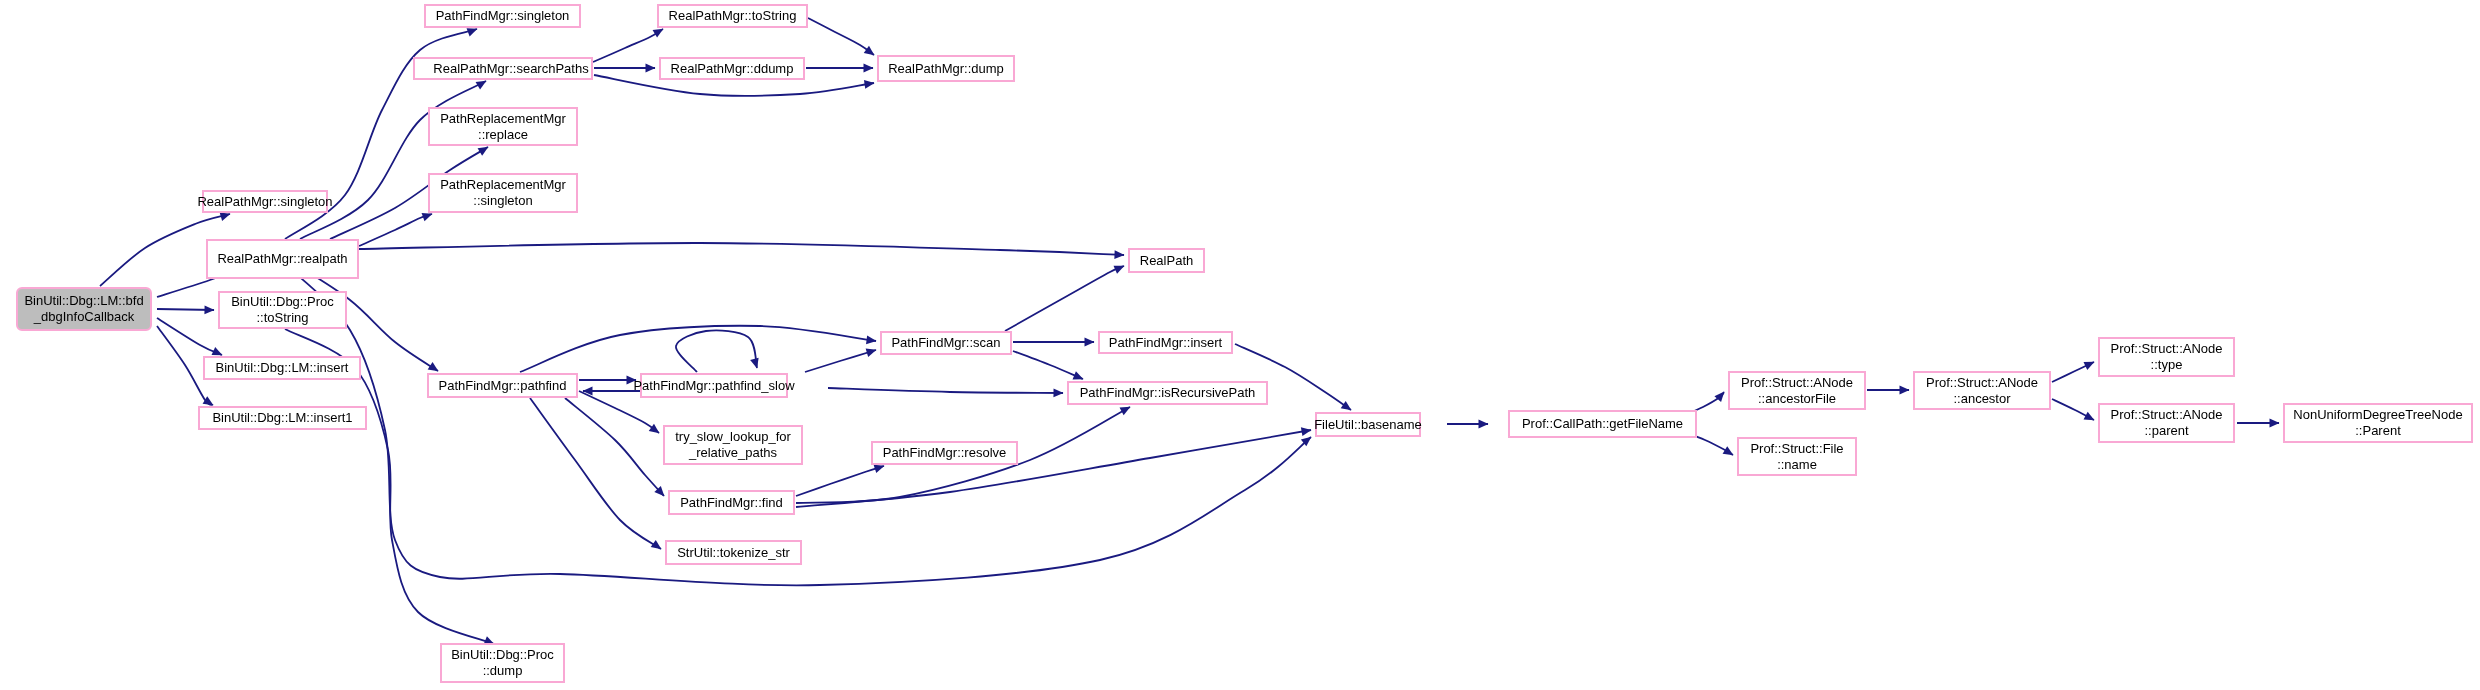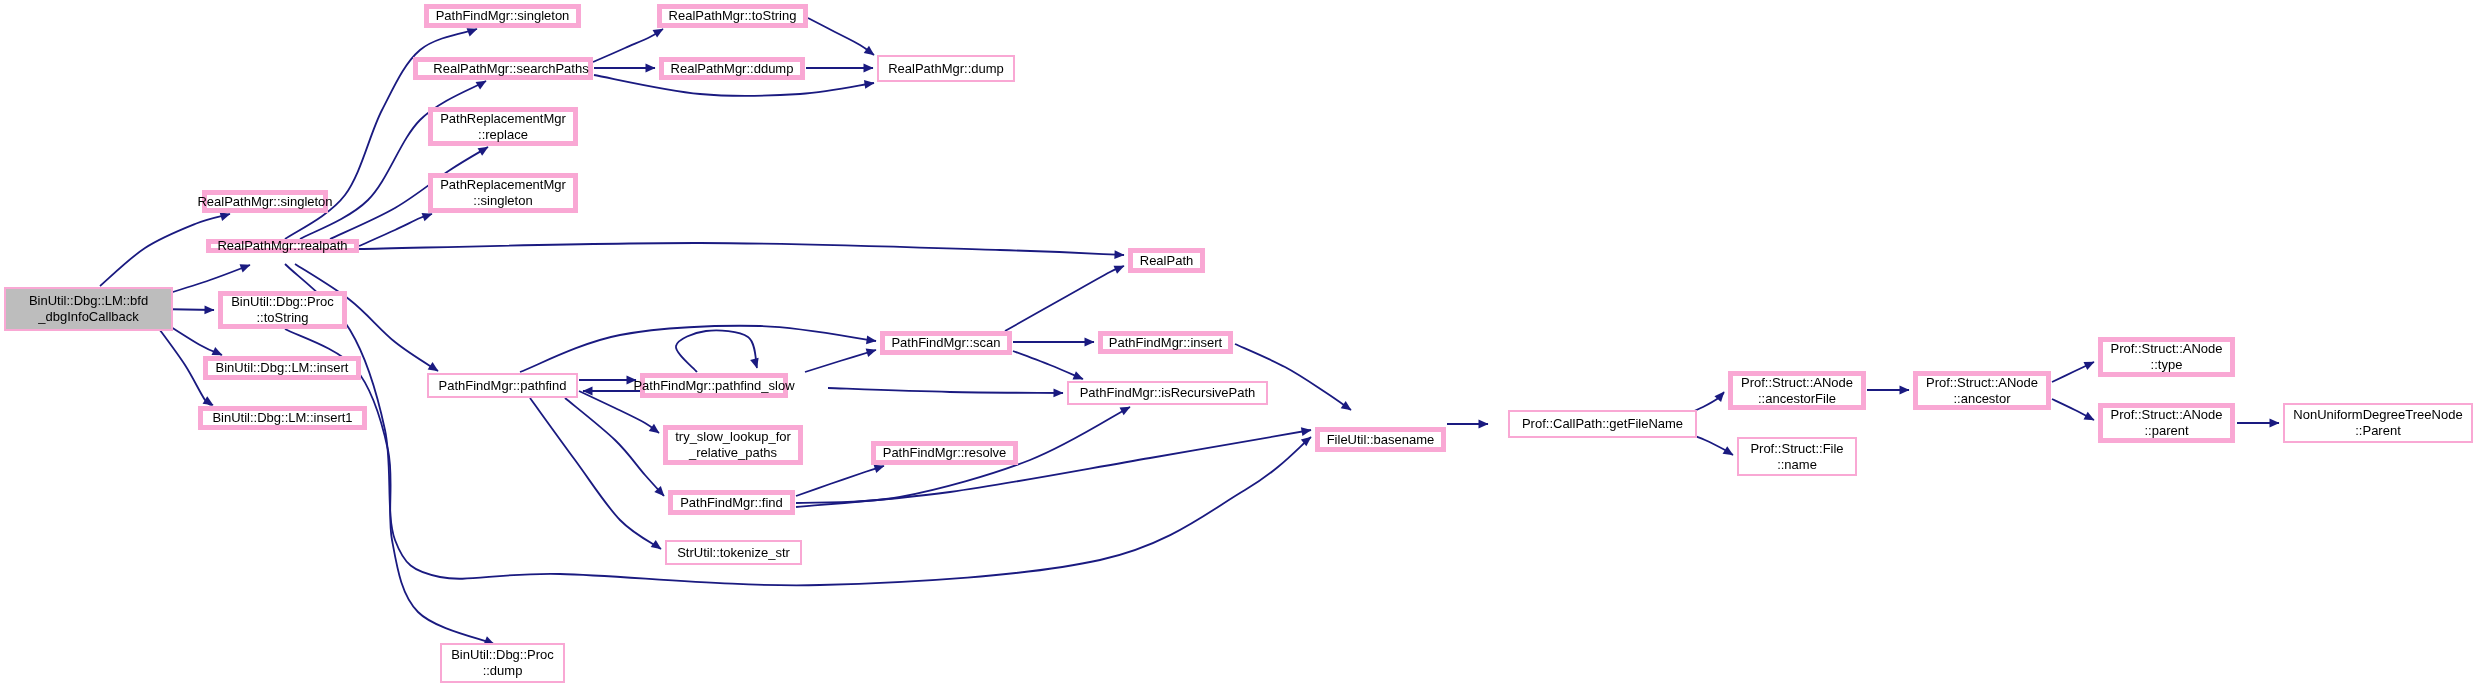--- a/index.html
+++ b/index.html
@@ -23,21 +23,21 @@
   }
   .edge {
     fill: none;
     stroke: #1a1a80;
     stroke-width: 1.8px;
   }
   .node {
     position: absolute;
     box-sizing: border-box;
     background: #ffffff;
-    border: 5px solid #f9a8d4;
+    border: 2px solid #f9a8d4;
     color: #000000;
     display: flex;
     flex-direction: column;
     align-items: center;
     justify-content: center;
     text-align: center;
     font-size: 13px;
     line-height: 16px;
     white-space: nowrap;
     cursor: pointer;
@@ -97,28 +97,28 @@
       <path d="M796,507 C821.7,504.5 891.0,500.2 950,492 C1009.0,483.8 1089.8,468.3 1150,458 C1210.2,447.7 1284.2,434.7 1311,430" class="edge" marker-end="url(#arrow)"></path>
       <path d="M1235,344 C1243.3,347.8 1270.0,359.0 1285,367 C1300.0,375.0 1314.0,384.8 1325,392 C1336.0,399.2 1346.7,407.0 1351,410" class="edge" marker-end="url(#arrow)"></path>
       <path d="M1447,424 L1488,424" class="edge" marker-end="url(#arrow)"></path>
       <path d="M1682,416 C1685.5,414.5 1696.7,410.2 1703,407 C1709.3,403.8 1716.5,399.5 1720,397 C1723.5,394.5 1723.3,392.8 1724,392" class="edge" marker-end="url(#arrow)"></path>
       <path d="M1682,431 C1685.8,432.5 1697.8,436.8 1705,440 C1712.2,443.2 1720.3,447.5 1725,450 C1729.7,452.5 1731.7,454.2 1733,455" class="edge" marker-end="url(#arrow)"></path>
       <path d="M1867,390 L1909,390" class="edge" marker-end="url(#arrow)"></path>
       <path d="M2052,382 C2055.8,380.2 2068.0,374.3 2075,371 C2082.0,367.7 2090.8,363.5 2094,362" class="edge" marker-end="url(#arrow)"></path>
       <path d="M2052,399 C2055.8,400.8 2068.0,406.5 2075,410 C2082.0,413.5 2090.8,418.3 2094,420" class="edge" marker-end="url(#arrow)"></path>
       <path d="M2237,423 L2279,423" class="edge" marker-end="url(#arrow)"></path>
     </svg>
-<div class="node root" style="left: 4px; top: 287px; width: 169px; height: 44px;">
+<div class="node root" style="left: 16px; top: 287px; width: 136px; height: 44px; border-radius: 6px;">
       <span>BinUtil::Dbg::LM::bfd</span>
       <span>_dbgInfoCallback</span>
     </div>
     <div class="node" style="left: 202px; top: 190px; width: 126px; height: 23px;">
       <span>RealPathMgr::singleton</span>
     </div>
-    <div class="node" style="left: 206px; top: 239px; width: 153px; height: 14px;">
+    <div class="node" style="left: 206px; top: 239px; width: 153px; height: 40px;">
       <span>RealPathMgr::realpath</span>
     </div>
     <div class="node" style="left: 218px; top: 291px; width: 129px; height: 38px;">
       <span>BinUtil::Dbg::Proc</span>
       <span>::toString</span>
     </div>
     <div class="node" style="left: 203px; top: 356px; width: 158px; height: 24px;">
       <span>BinUtil::Dbg::LM::insert</span>
     </div>
     <div class="node" style="left: 198px; top: 406px; width: 169px; height: 24px; justify-content: center;">
@@ -171,21 +171,21 @@
     </div>
     <div class="node" style="left: 1098px; top: 331px; width: 135px; height: 23px;">
       <span>PathFindMgr::insert</span>
     </div>
     <div class="node bold" style="left: 1067px; top: 381px; width: 201px; height: 24px; align-items: center;">
       <span>PathFindMgr::isRecursivePath</span>
     </div>
     <div class="node" style="left: 871px; top: 441px; width: 147px; height: 24px;">
       <span>PathFindMgr::resolve</span>
     </div>
-    <div class="node" style="left: 1315px; top: 412px; width: 131px; height: 25px; margin-top: 15px;">
+    <div class="node" style="left: 1315px; top: 412px; width: 106px; height: 25px;">
       <span>FileUtil::basename</span>
     </div>
     <div class="node bold" style="left: 1492px; top: 410px; width: 189px; height: 28px; margin-left: 16px;">
       <span>Prof::CallPath::getFileName</span>
     </div>
     <div class="node" style="left: 1728px; top: 371px; width: 138px; height: 39px;">
       <span>Prof::Struct::ANode</span>
       <span>::ancestorFile</span>
     </div>
     <div class="node bold" style="left: 1737px; top: 437px; width: 120px; height: 39px;">

